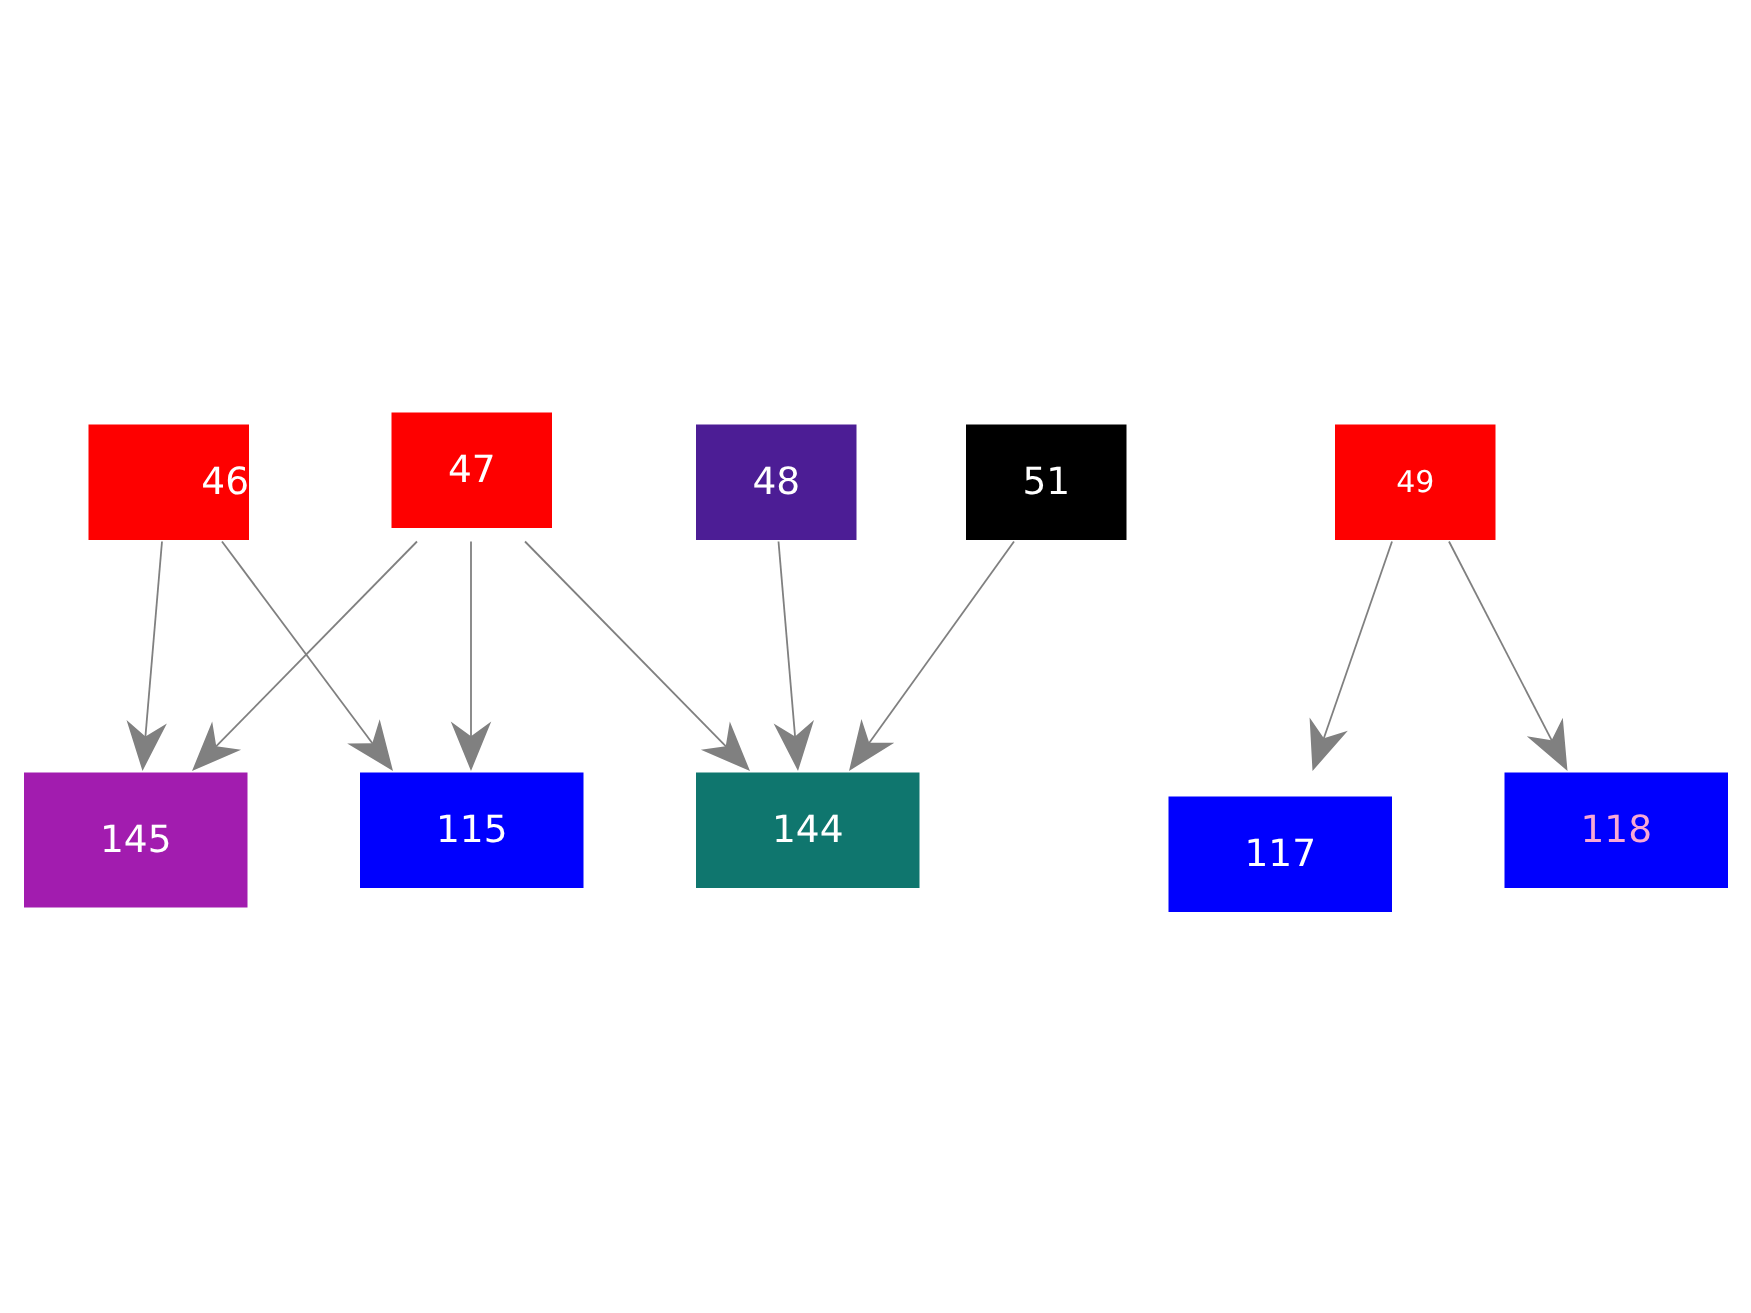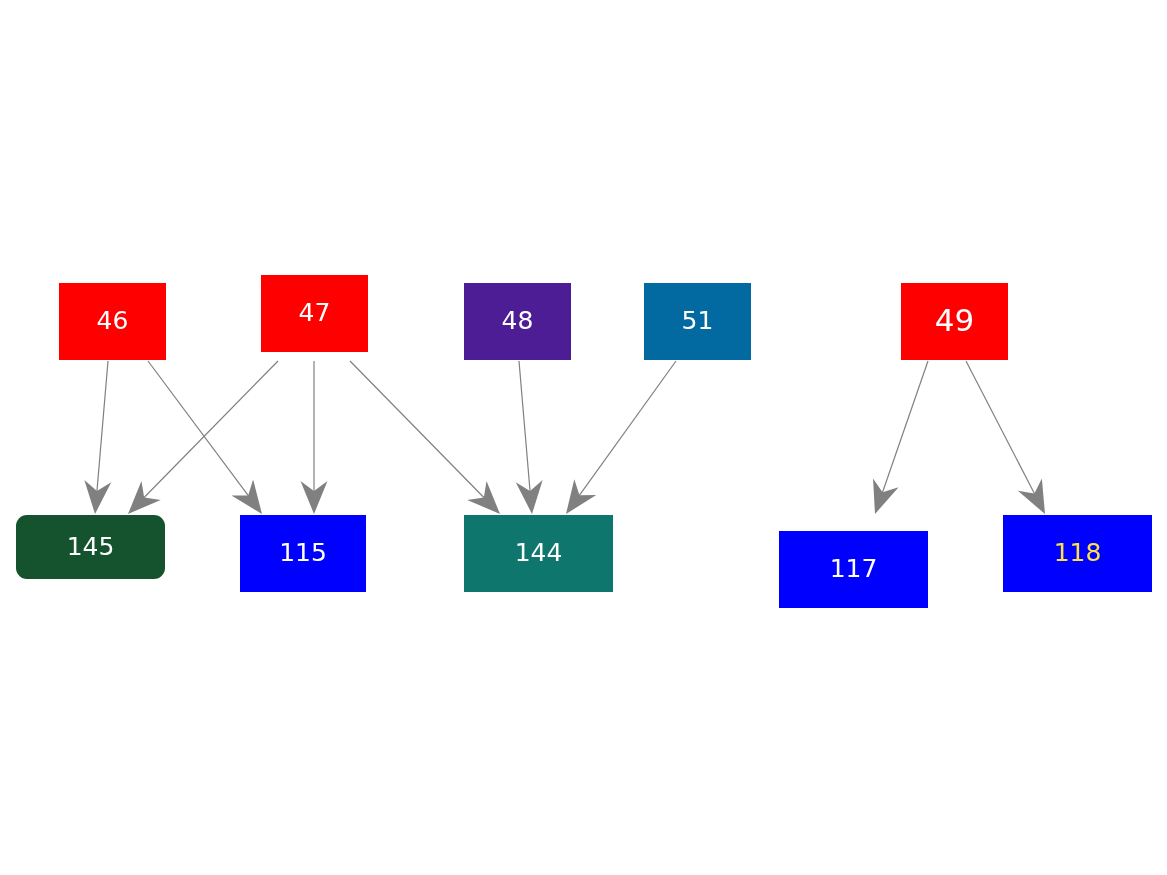--- a/index.html
+++ b/index.html
@@ -82,45 +82,45 @@
         <line x1="928" y1="361" x2="882.20" y2="493.21" stroke="#808080" stroke-width="1.2"></line>
         <polygon points="875.00,514.00 873.05,478.40 882.56,492.17 898.56,487.24" fill="#808080"></polygon>
       </g>
       <g>
         <line x1="966" y1="361" x2="1034.91" y2="494.45" stroke="#808080" stroke-width="1.2"></line>
         <polygon points="1045.00,514.00 1017.86,490.87 1034.40,493.47 1041.86,478.48" fill="#808080"></polygon>
       </g>
     </svg>
 
   <div id="node-layer">
-      <div class="node" style="left: 59px; top: 283px; width: 107px; height: 77px; background: rgb(254, 0, 0); color: rgb(255, 255, 255); font-size: 25px;">
+      <div class="node" style="left: 59px; top: 283px; width: 107px; height: 77px; background: rgb(254, 0, 0); color: rgb(255, 255, 255); font-size: 25px; justify-content: flex-end;">
         <span class="node-label">46</span>
       </div>
       <div class="node" style="left: 261px; top: 275px; width: 107px; height: 77px; background: rgb(254, 0, 0); color: rgb(255, 255, 255); font-size: 25px;">
         <span class="node-label">47</span>
       </div>
       <div class="node" style="left: 464px; top: 283px; width: 107px; height: 77px; background: #4c1d95; color: rgb(255, 255, 255); font-size: 25px;">
         <span class="node-label">48</span>
       </div>
-      <div class="node" style="left: 644px; top: 283px; width: 107px; height: 77px; background: #0369a1; color: rgb(255, 255, 255); font-size: 25px;">
+      <div class="node" style="left: 644px; top: 283px; width: 107px; height: 77px; background: #000000; color: rgb(255, 255, 255); font-size: 25px;">
         <span class="node-label">51</span>
       </div>
-      <div class="node" style="left: 890px; top: 283px; width: 107px; height: 77px; background: rgb(254, 0, 0); color: rgb(255, 255, 255); font-size: 31px; margin-left: 11px;">
+      <div class="node" style="left: 890px; top: 283px; width: 107px; height: 77px; background: rgb(254, 0, 0); color: rgb(255, 255, 255); font-size: 20px;">
         <span class="node-label">49</span>
       </div>
-      <div class="node" style="left: 16px; top: 515px; width: 149px; height: 64px; background: #14532d; color: rgb(255, 255, 255); font-size: 25px; border-radius: 11px;">
+      <div class="node" style="left: 16px; top: 515px; width: 149px; height: 90px; background: #a21caf; color: rgb(255, 255, 255); font-size: 25px;">
         <span class="node-label">145</span>
       </div>
-      <div class="node" style="left: 240px; top: 515px; width: 126px; height: 77px; background: rgb(0, 0, 254); color: rgb(255, 255, 255); font-size: 25px;">
+      <div class="node" style="left: 240px; top: 515px; width: 149px; height: 77px; background: rgb(0, 0, 254); color: rgb(255, 255, 255); font-size: 25px;">
         <span class="node-label">115</span>
       </div>
       <div class="node" style="left: 464px; top: 515px; width: 149px; height: 77px; background: #0f766e; color: rgb(255, 255, 255); font-size: 25px;">
         <span class="node-label">144</span>
       </div>
       <div class="node" style="left: 779px; top: 515px; width: 149px; height: 77px; background: rgb(0, 0, 254); color: rgb(255, 255, 255); font-size: 25px; margin-top: 16px;">
         <span class="node-label">117</span>
       </div>
-      <div class="node" style="left: 1003px; top: 515px; width: 149px; height: 77px; background: rgb(0, 0, 254); color: #fde047; font-size: 25px;">
+      <div class="node" style="left: 1003px; top: 515px; width: 149px; height: 77px; background: rgb(0, 0, 254); color: #f9a8d4; font-size: 25px;">
         <span class="node-label">118</span>
       </div>
     </div>
 
 </div>
 
 </body></html>

